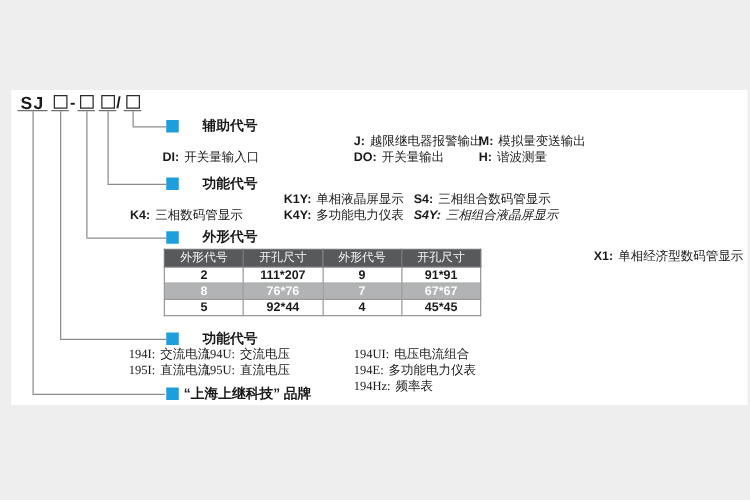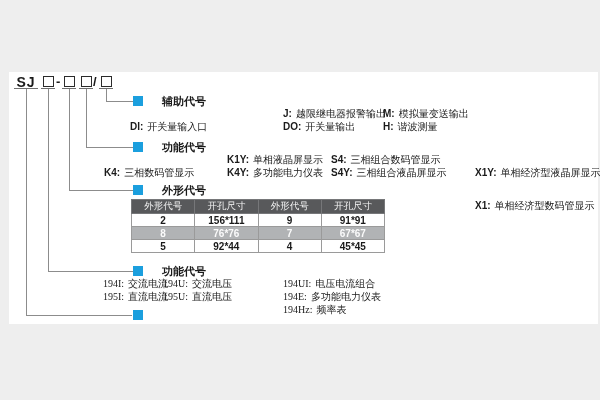--- a/index.html
+++ b/index.html
@@ -108,42 +108,39 @@
   </div>
   <div class="item" style="left:475px; top:154px;margin-top:46px;">
     <span class="code">X1:</span><span class="desc">单相经济型数码管显示</span>
   </div>
   <div class="item" style="left:104px; top:167px;">
     <span class="code">K4:</span><span class="desc">三相数码管显示</span>
   </div>
   <div class="item" style="left:227px; top:167px;">
     <span class="code">K4Y:</span><span class="desc">多功能电力仪表</span>
   </div>
-  <div class="item" style="left:331px; top:167px;">
+  <div class="item" style="left:331px; top:167px;font-style:italic;">
     <span class="code">S4Y:</span><span class="desc">三相组合液晶屏显示</span>
-  </div>
-  <div class="item" style="left:475px; top:167px;">
-    <span class="code">X1Y:</span><span class="desc">单相经济型液晶屏显示</span>
   </div>
 
   <div class="bullet" style="top:185px;"></div>
   <div class="sec-title" style="top:184px;">外形代号</div>
   <table class="shape-table">
     <thead>
       <tr>
         <th>外形代号</th>
         <th>开孔尺寸</th>
         <th>外形代号</th>
         <th>开孔尺寸</th>
       </tr>
     </thead>
     <tbody>
       <tr>
         <td>2</td>
-        <td>156*111</td>
+        <td>111*207</td>
         <td>9</td>
         <td>91*91</td>
       </tr>
       <tr class="stripe">
         <td>8</td>
         <td>76*76</td>
         <td>7</td>
         <td>67*67</td>
       </tr>
       <tr>
@@ -173,13 +170,14 @@
     <span class="code">195U:</span><span class="desc">直流电压</span>
   </div>
   <div class="item f194" style="left:283px; top:291px;">
     <span class="code">194E:</span><span class="desc">多功能电力仪表</span>
   </div>
   <div class="item f194" style="left:283px; top:304px;">
     <span class="code">194Hz:</span><span class="desc">频率表</span>
   </div>
 
   <div class="bullet" style="top:310px;"></div>
+  <div class="brand-title">“上海上继科技” 品牌</div>
 </div>
 
 </body></html>

